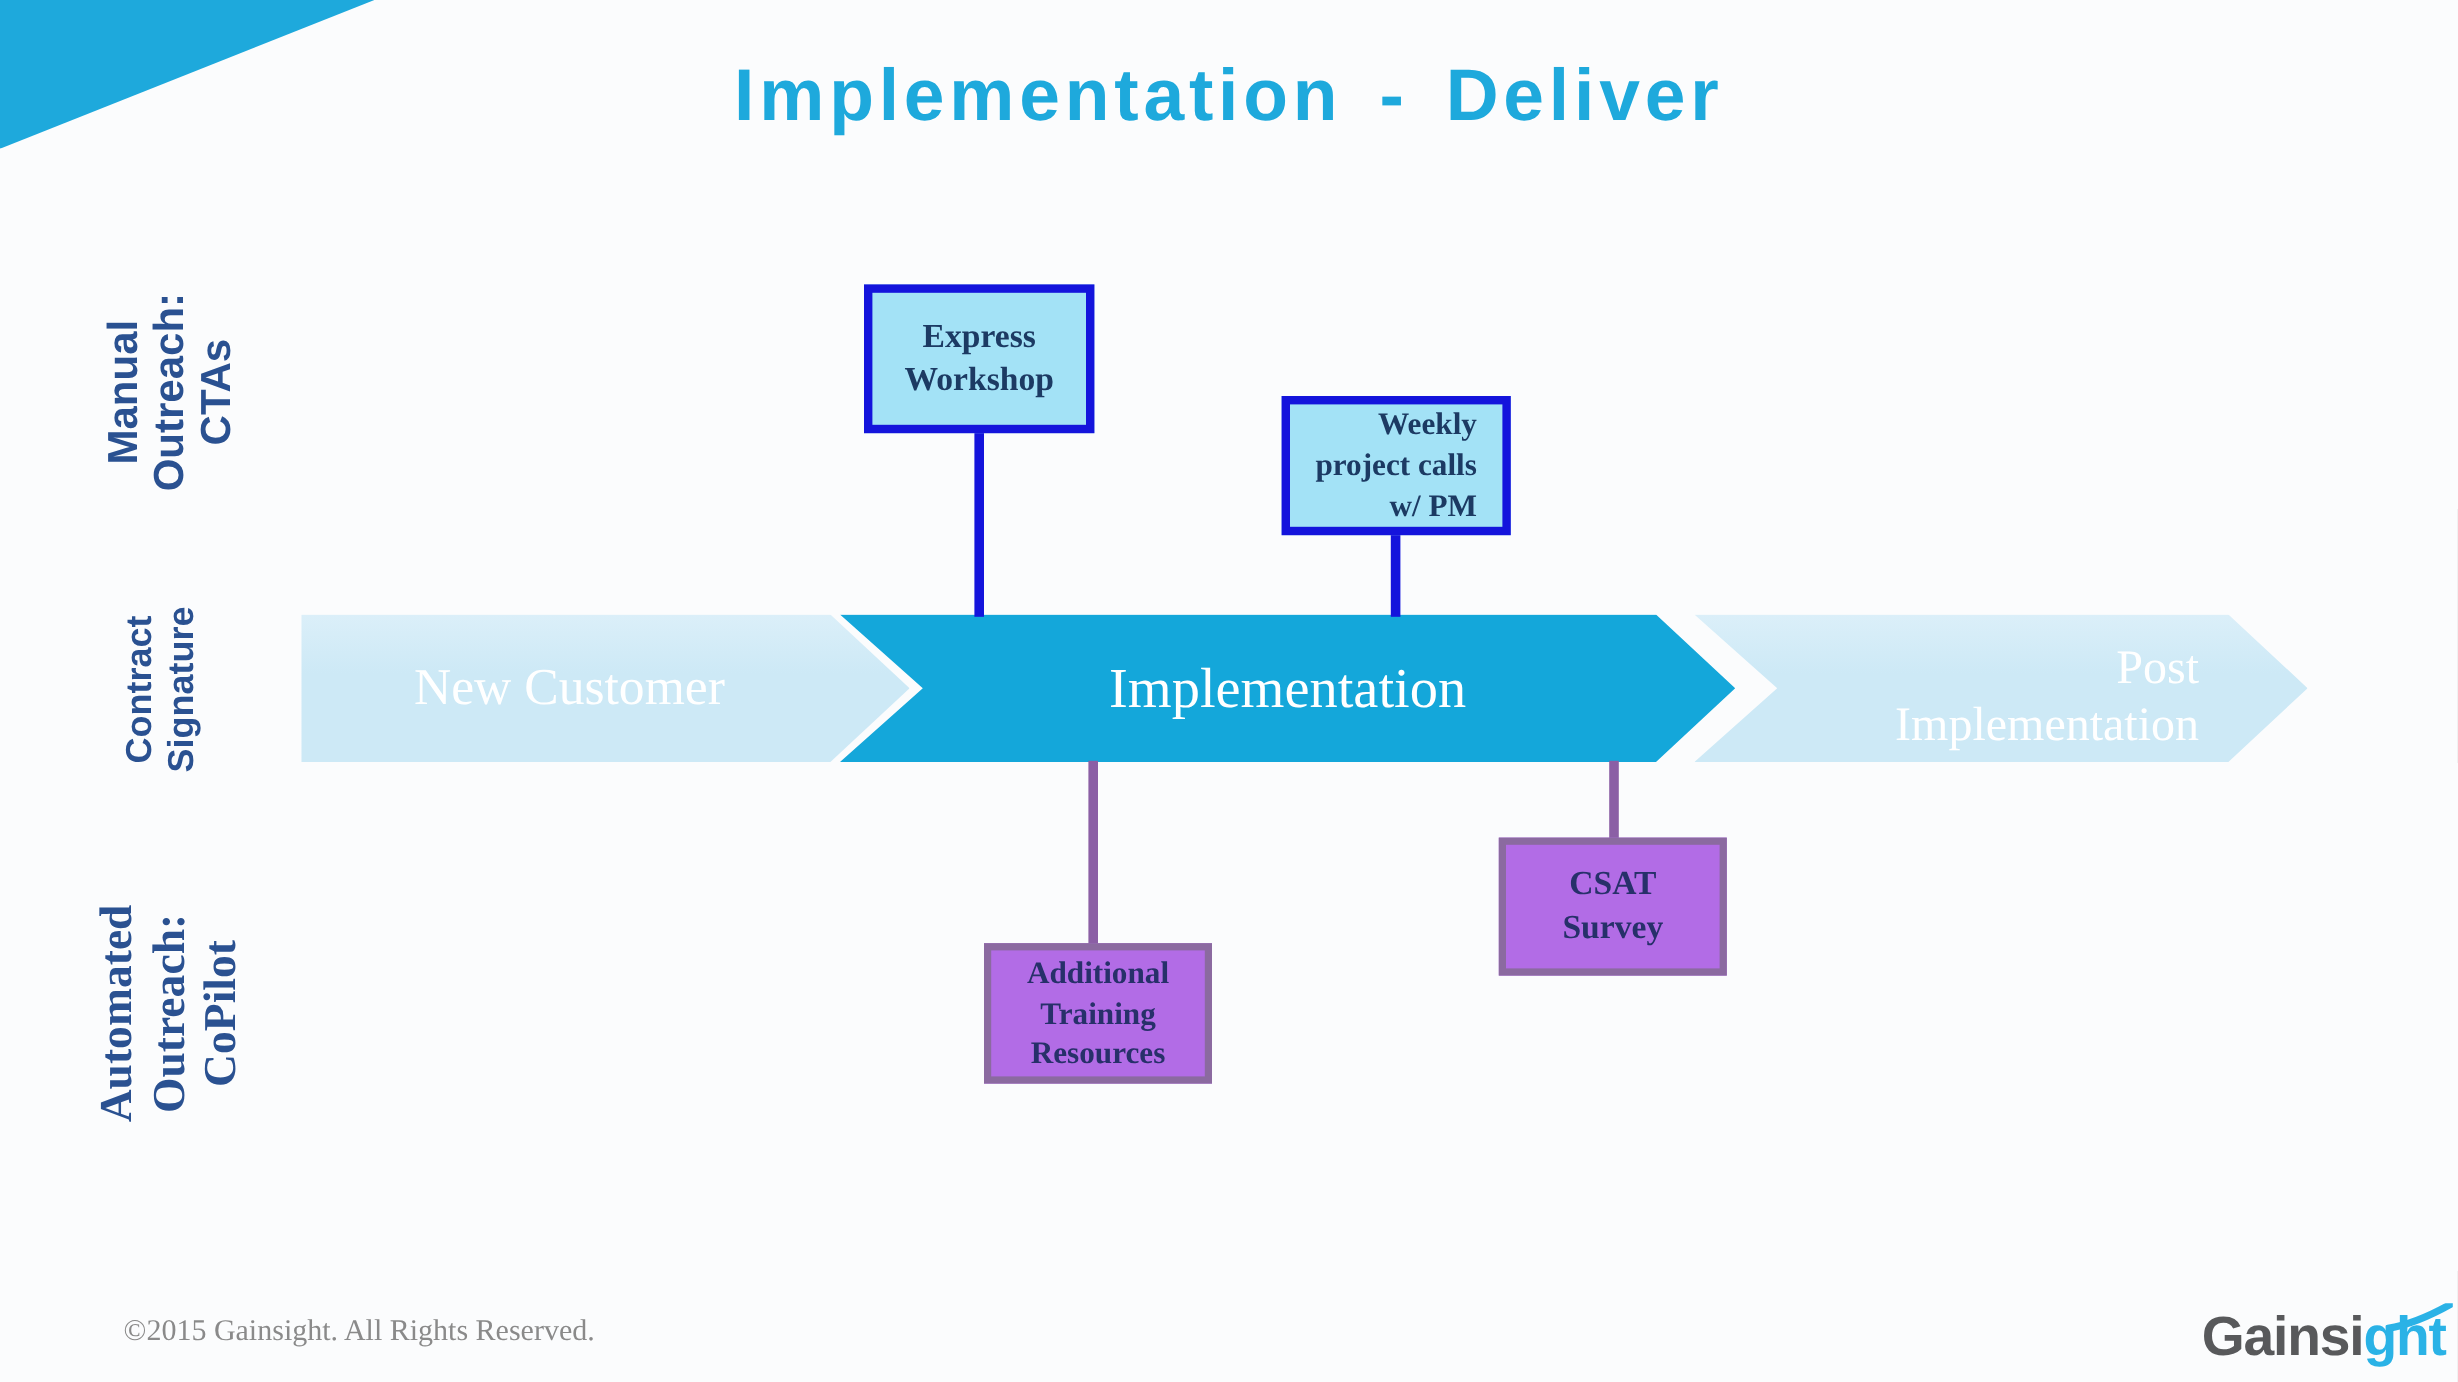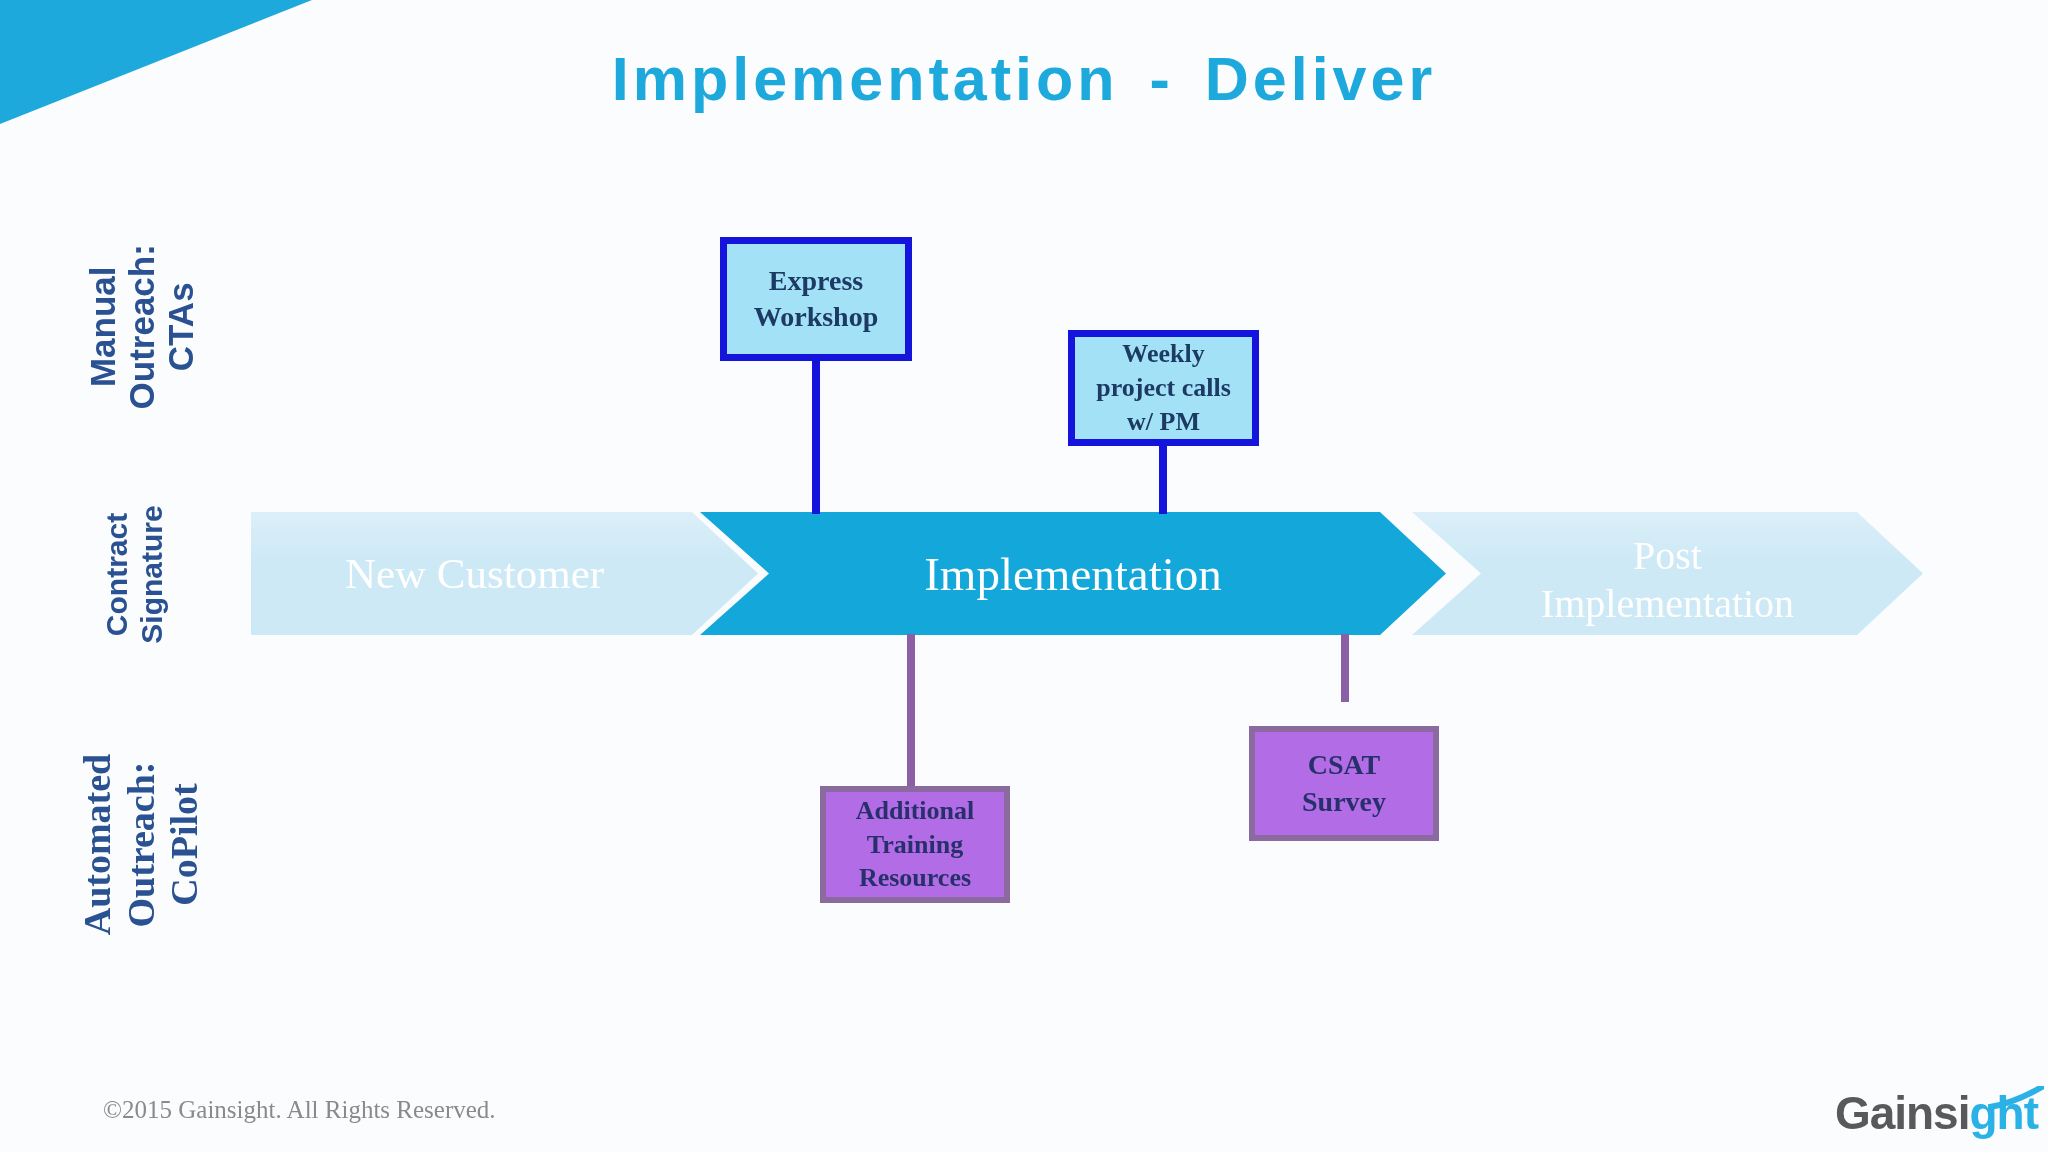--- a/index.html
+++ b/index.html
@@ -69,21 +69,21 @@
     background:var(--stage-dark);
     clip-path:polygon(0 0,calc(100% - 66px) 0,100% 50%,calc(100% - 66px) 100%,0 100%,69px 50%);
     font-size:47px;
   }
   .stage-post{
     left:1412px;width:511px;
     background:linear-gradient(180deg,#dbeff9 0%,var(--stage-light) 40%);
     clip-path:polygon(0 0,calc(100% - 66px) 0,100% 50%,calc(100% - 66px) 100%,0 100%,69px 50%);
     font-size:40px;
   }
-  .stage-post .stage-text{width:330px;text-align:center;line-height:1.18;margin-top:12px;}
+  .stage-post .stage-text{width:330px;text-align:right;line-height:1.18;margin-top:12px;}
 
   
   .connector{position:absolute;width:8px;z-index:4;}
   .connector.blue{background:var(--connector-blue);}
   .connector.purple{background:var(--connector-purple);}
   .conn-express{left:812px;top:350px;height:164px;}
   .conn-weekly{left:1159px;top:438px;height:76px;}
   .conn-training{left:907px;top:634px;height:156px;}
   .conn-csat{left:1341px;top:634px;height:68px;}
 
@@ -100,23 +100,23 @@
     background:var(--cta-fill);
     border:7px solid var(--cta-border);
     color:var(--cta-text);
   }
   .callout.copilot{
     background:var(--copilot-fill);
     border:6px solid var(--copilot-border);
     color:var(--copilot-text);
   }
   .box-express{left:720px;top:237px;width:192px;height:124px;font-size:28px;}
-  .box-weekly{left:1068px;top:330px;width:191px;height:116px;font-size:26px;}
+  .box-weekly{left:1068px;top:330px;width:191px;height:116px;font-size:26px;text-align:right;}
   .box-training{left:820px;top:786px;width:190px;height:117px;font-size:26px;}
-  .box-csat{left:1249px;top:726px;width:190px;height:115px;font-size:28px;}
+  .box-csat{left:1249px;top:698px;width:190px;height:115px;font-size:28px;}
 
   
   .footer-note{
     position:absolute;left:75px;top:1096px;
     font-family:"Liberation Serif",serif;
     font-size:25px;color:var(--footer-gray);
     z-index:2;
     margin-left:28px;
   }
 

